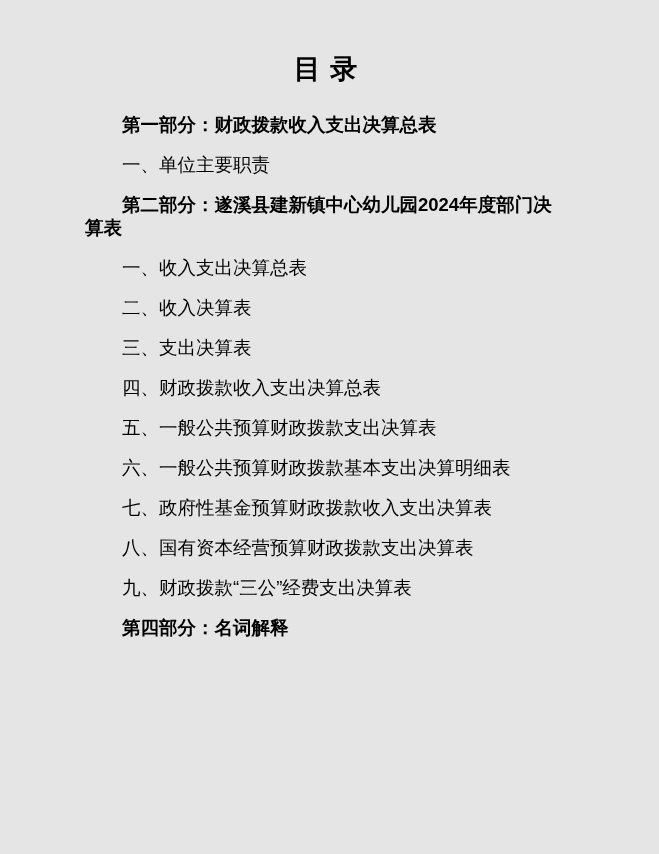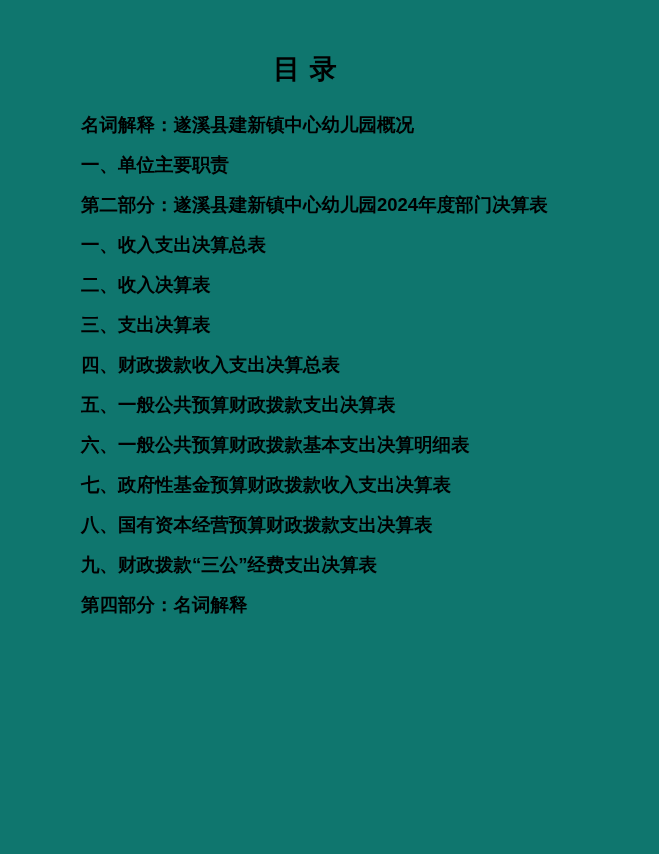--- a/index.html
+++ b/index.html
@@ -4,23 +4,23 @@
 <style>
   html, body {
     margin: 0;
     padding: 0;
     background: #ffffff;
   }
   .page {
     position: relative;
     width: 659px;
     height: 854px;
-    background: #0f766e;
+    background: #e5e5e5;
     box-sizing: border-box;
-    padding: 52px 92px 0 44px;
+    padding: 52px 92px 0 85px;
     font-family: "Liberation Sans", sans-serif;
     color: #000000;
     overflow: hidden;
   }
   .doc-title {
     font-size: 27px;
     font-weight: 700;
     line-height: 34px;
     text-align: center;
     margin: 0 0 27px 0;
@@ -31,36 +31,36 @@
     font-size: 18.5px;
     font-weight: 700;
     line-height: 23px;
     text-indent: 37px;
     margin: 0 0 17px 0;
     color: #000000;
     word-break: break-all;
   }
   .toc-item {
     font-size: 18.5px;
-    font-weight: 700;
+    font-weight: 400;
     line-height: 23px;
     text-indent: 37px;
     margin: 0 0 17px 0;
     color: #000000;
     word-break: break-all;
   }
 </style>
 </head>
 <body>
 
 <div class="page">
 
   <h1 class="doc-title">目 录</h1>
 
-  <p class="sec-heading">名词解释：遂溪县建新镇中心幼儿园概况</p>
+  <p class="sec-heading">第一部分：财政拨款收入支出决算总表</p>
 
   <p class="toc-item">一、单位主要职责</p>
 
   <p class="sec-heading">第二部分：遂溪县建新镇中心幼儿园2024年度部门决算表</p>
 
   <p class="toc-item">一、收入支出决算总表</p>
   <p class="toc-item">二、收入决算表</p>
   <p class="toc-item">三、支出决算表</p>
   <p class="toc-item">四、财政拨款收入支出决算总表</p>
   <p class="toc-item">五、一般公共预算财政拨款支出决算表</p>

